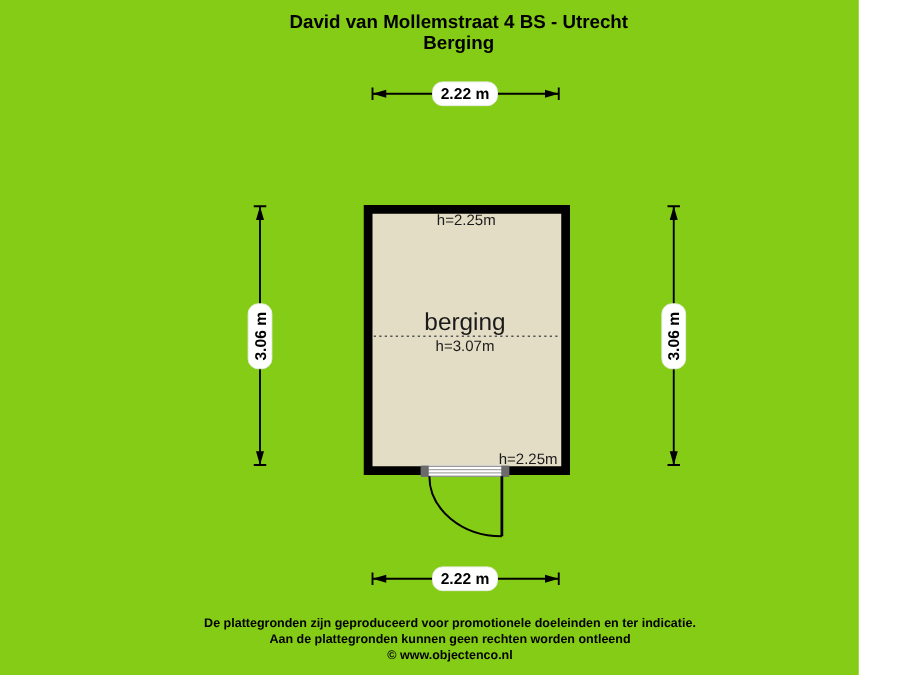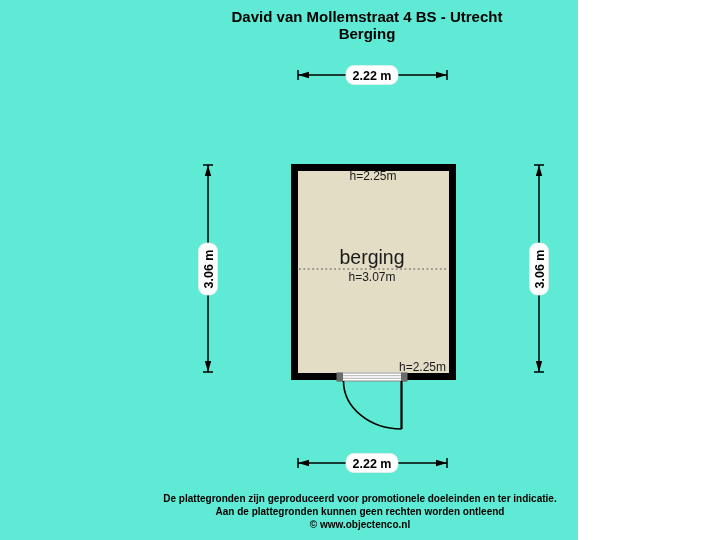--- a/index.html
+++ b/index.html
@@ -2,23 +2,23 @@
 <html><head>
 <meta charset="utf-8">
 <style>
   html, body {
     margin: 0;
     padding: 0;
     background: #ffffff;
   }
   .page {
     position: relative;
-    width: 578px;
+    width: 687px;
     height: 540px;
-    background: #5eead4;
+    background: #84cc16;
     overflow: hidden;
     font-family: "Liberation Sans", sans-serif;
   }
   svg text {
     font-family: "Liberation Sans", sans-serif;
     fill: #000000;
   }
   .title-text   { font-size: 15px; font-weight: bold; }
   .dim-text     { font-size: 12.5px; font-weight: bold; }
   .room-h-text  { font-size: 12px; font-weight: normal; fill: #1a1a1a; }

